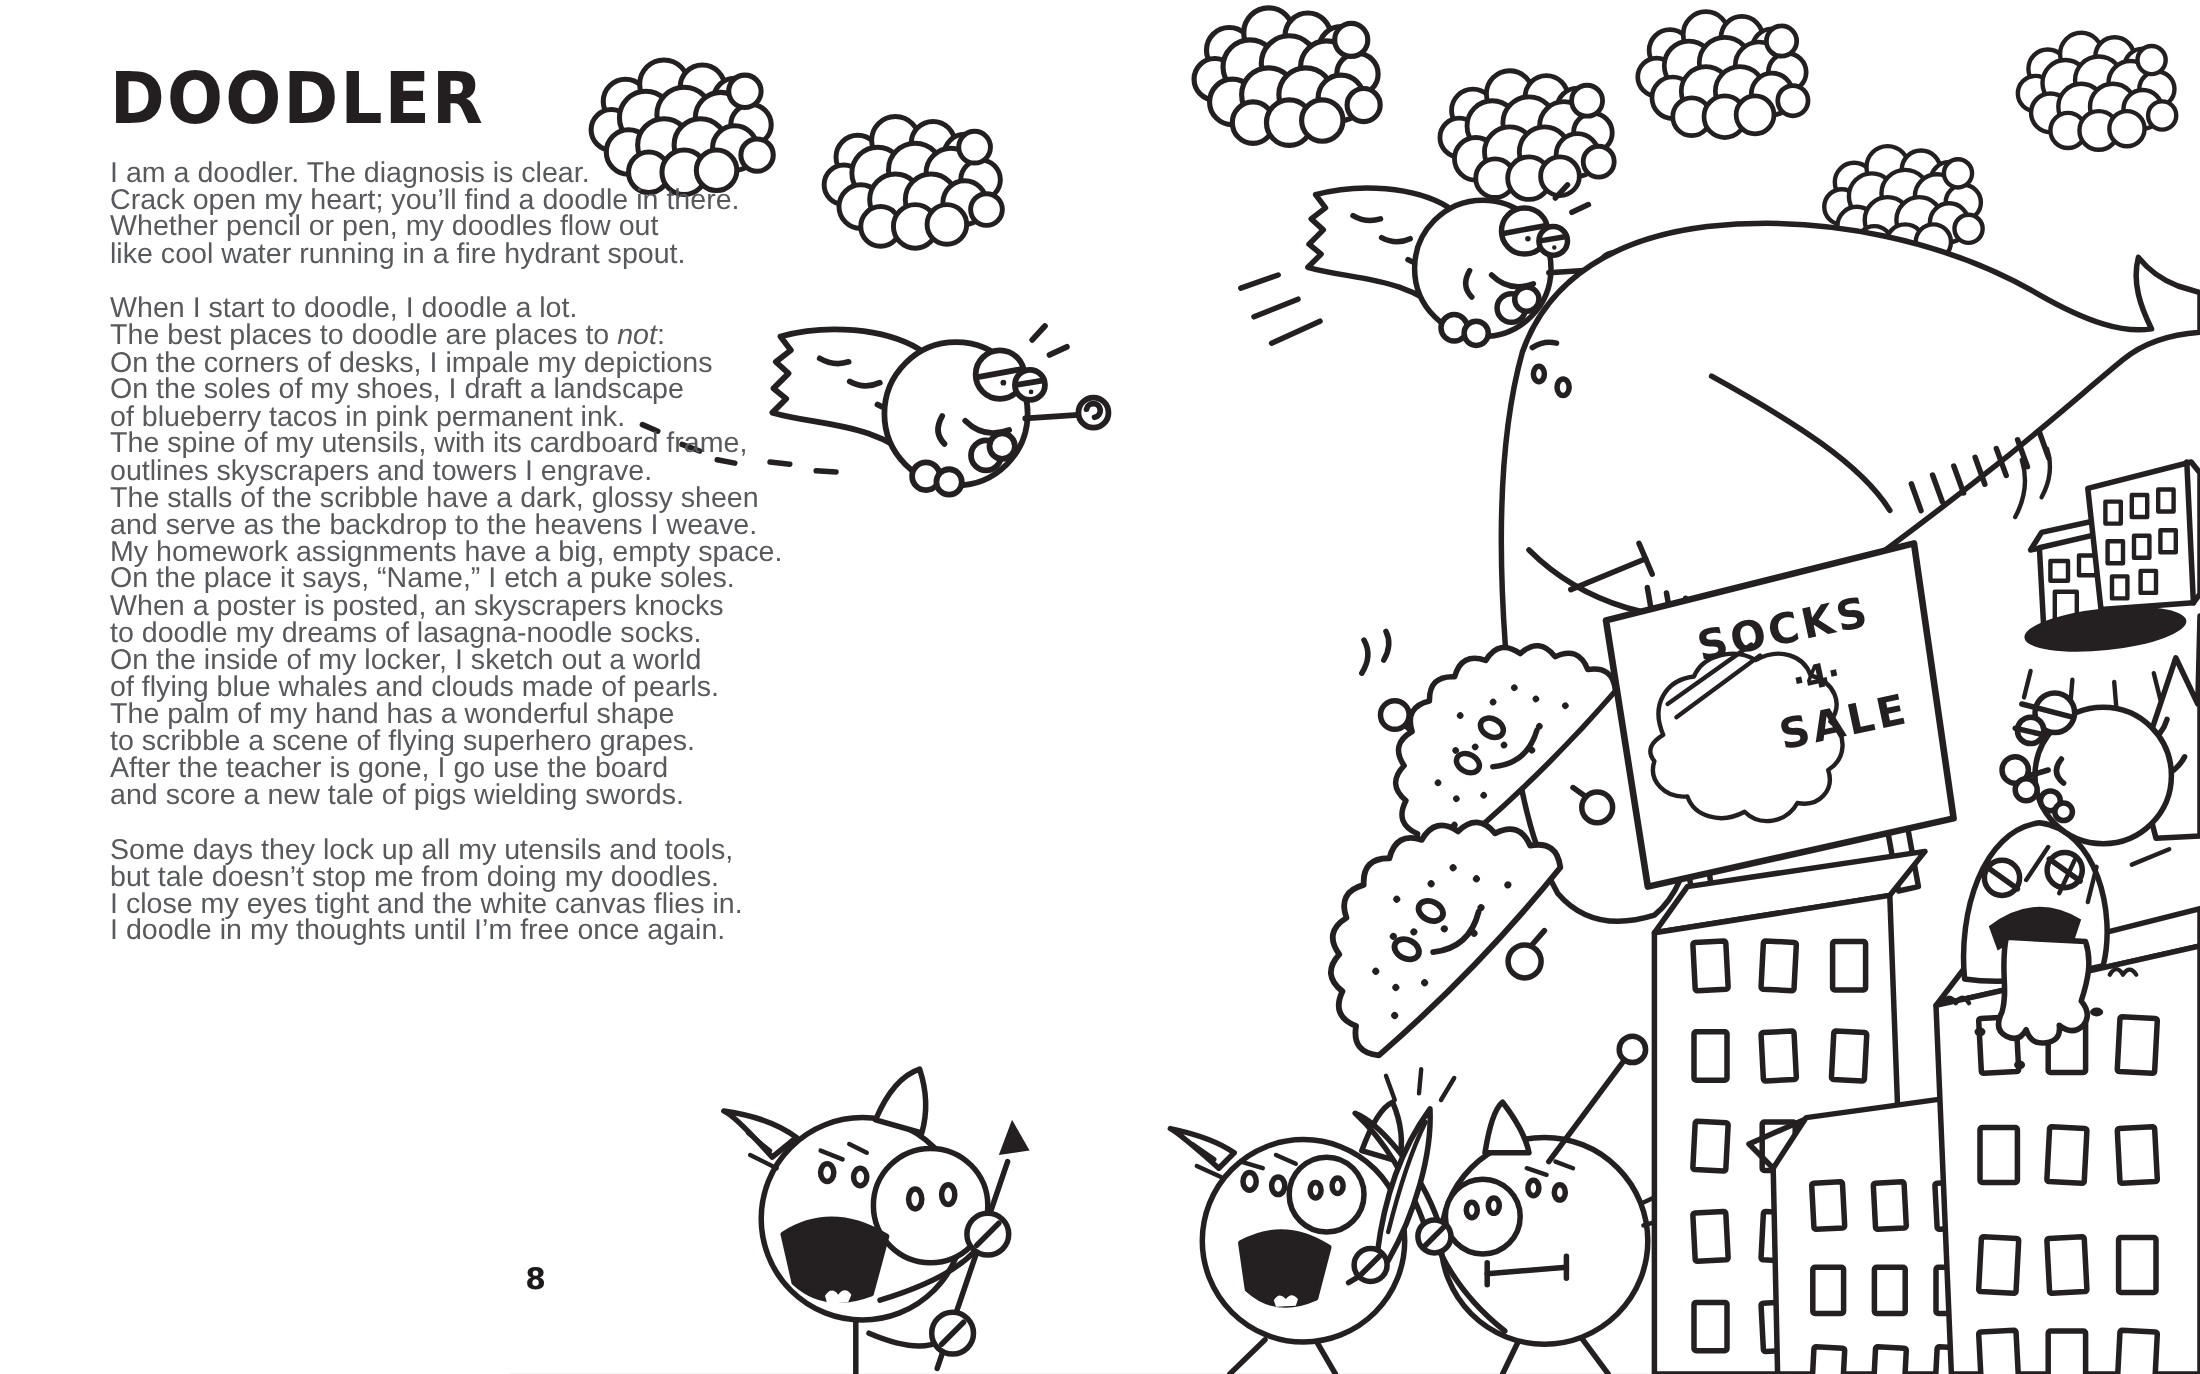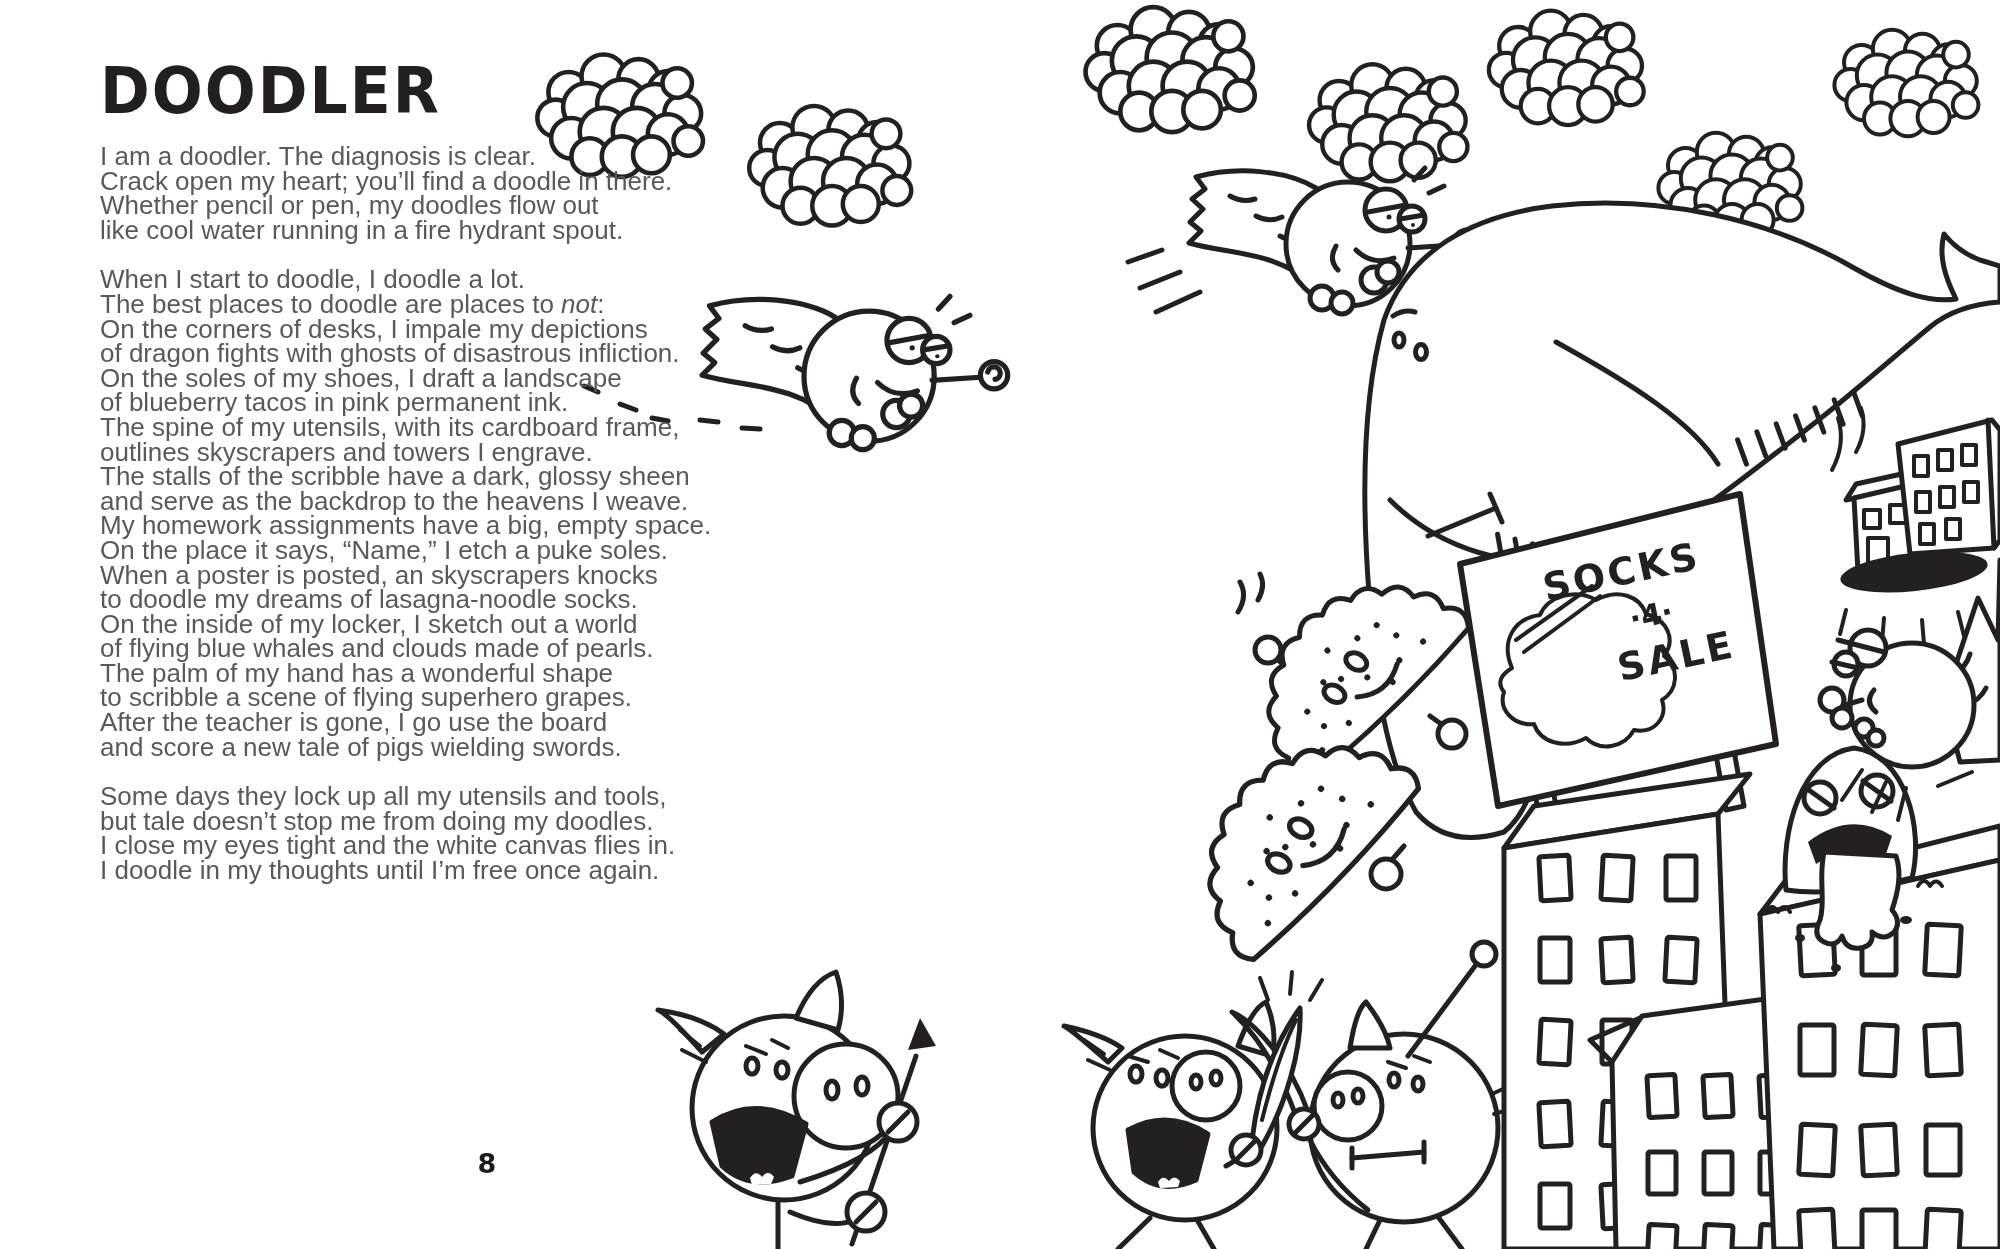--- a/index.html
+++ b/index.html
@@ -398,21 +398,20 @@
         <div class="stanza">
           <div class="line">I am a doodler. The diagnosis is clear.</div>
           <div class="line">Crack open my heart; you’ll find a doodle in there.</div>
           <div class="line">Whether pencil or pen, my doodles flow out</div>
           <div class="line">like cool water running in a fire hydrant spout.</div>
         </div>
         <div class="stanza">
           <div class="line">When I start to doodle, I doodle a lot.</div>
           <div class="line">The best places to doodle are places to <em>not</em>:</div>
           <div class="line">On the corners of desks, I impale my depictions</div>
-          <div class="line">of dragon fights with ghosts of disastrous infliction.</div>
           <div class="line">On the soles of my shoes, I draft a landscape</div>
           <div class="line">of blueberry tacos in pink permanent ink.</div>
           <div class="line">The spine of my utensils, with its cardboard frame,</div>
           <div class="line">outlines skyscrapers and towers I engrave.</div>
           <div class="line">The stalls of the scribble have a dark, glossy sheen</div>
           <div class="line">and serve as the backdrop to the heavens I weave.</div>
           <div class="line">My homework assignments have a big, empty space.</div>
           <div class="line">On the place it says, “Name,” I etch a puke soles.</div>
           <div class="line">When a poster is posted, an skyscrapers knocks</div>
           <div class="line">to doodle my dreams of lasagna-noodle socks.</div>

